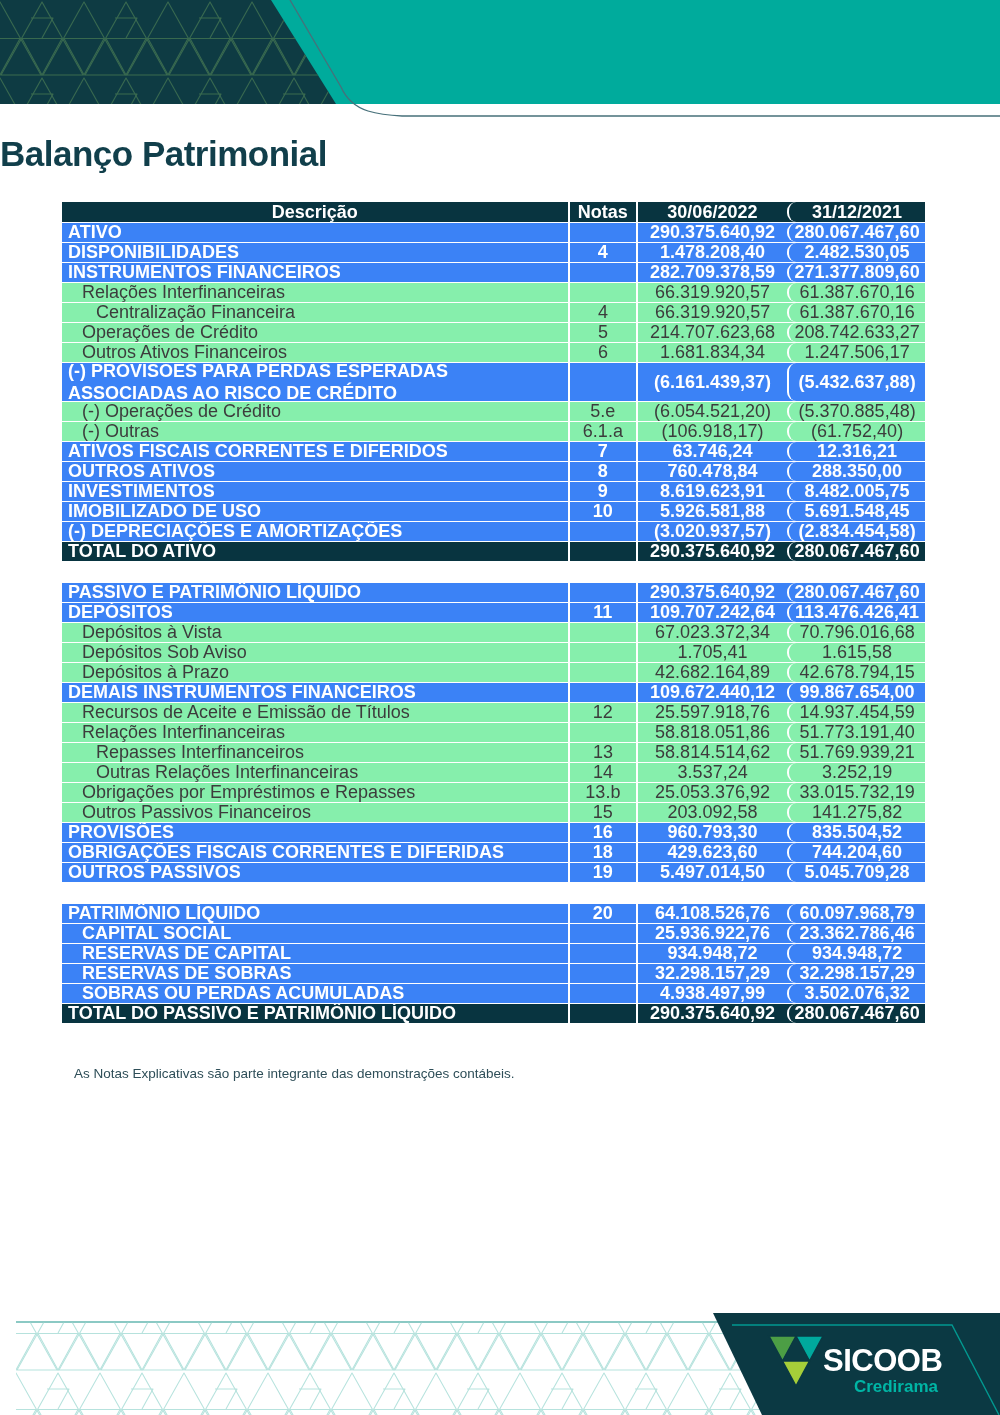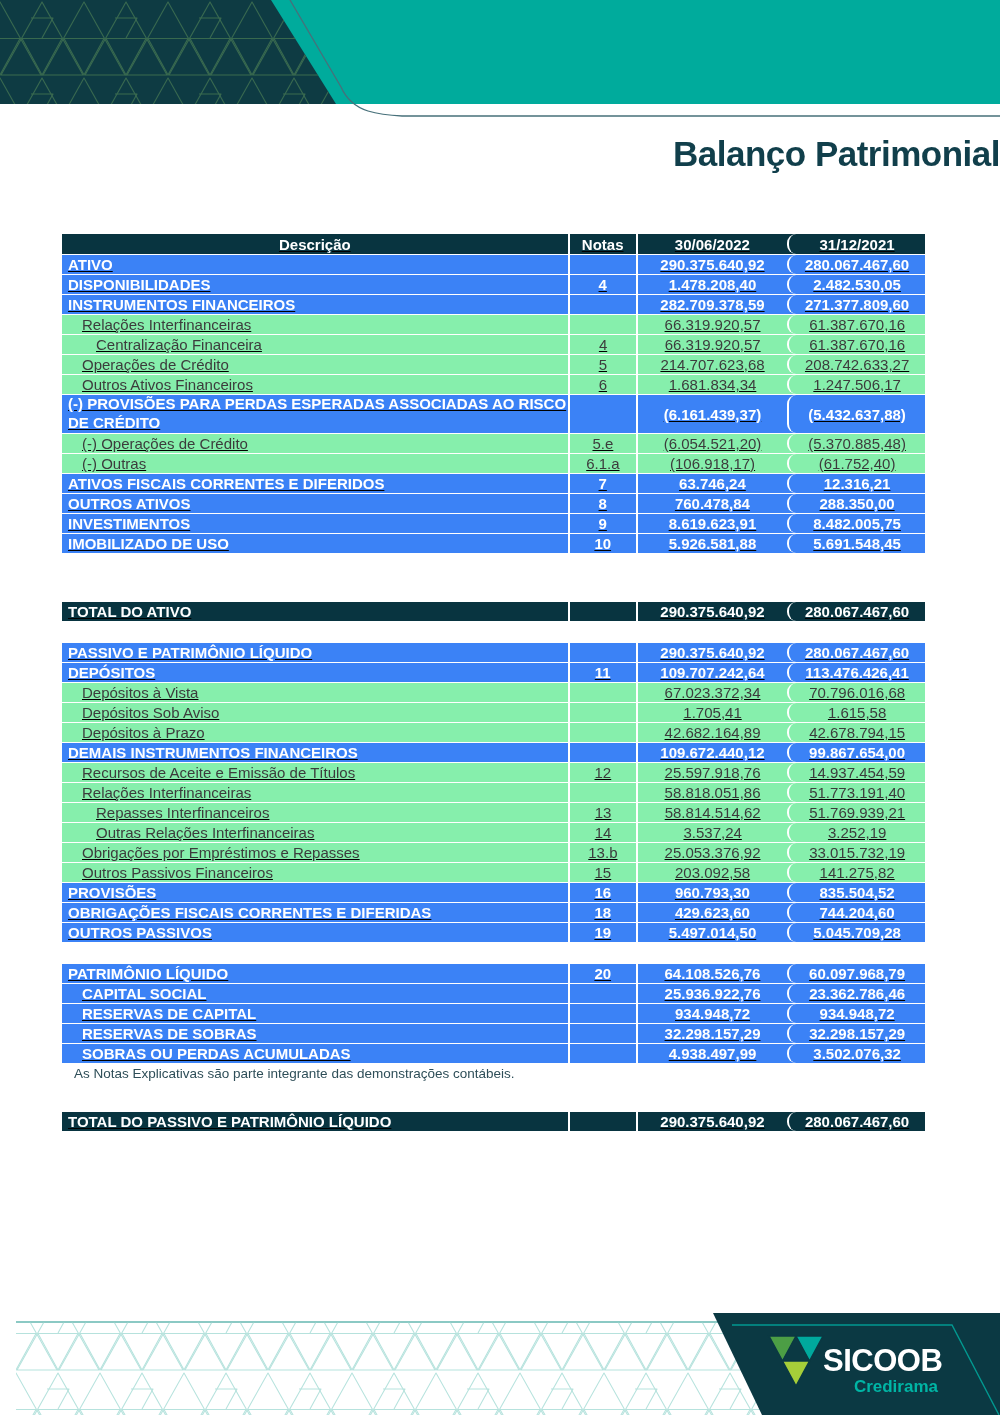--- a/index.html
+++ b/index.html
@@ -2,40 +2,40 @@
 <html><head>
 <meta charset="utf-8">
 <style>
   html,body{margin:0;padding:0;}
   body{width:1000px;height:1415px;background:#ffffff;position:relative;overflow:hidden;
        font-family:"Liberation Sans", sans-serif;}
   .page{position:absolute;inset:0;}
 
   
   .banner{position:absolute;top:0;left:0;width:1000px;height:130px;}
-  .title{position:absolute;top:134px;left:0;width:1000px;text-align:right;margin:0;
+  .title{position:absolute;top:134px;left:0;width:1000px;text-align:left;margin:0;
          font-size:35px;font-weight:bold;letter-spacing:-0.5px;color:#113f4b;}
 
   
-  #tables{position:absolute;top:234px;left:62px;width:863px;font-size:15px;text-decoration:underline;}
+  #tables{position:absolute;top:202px;left:62px;width:863px;font-size:18px;}
   .tbl-section{margin-bottom:21px;}
   .row{display:flex;width:863px;height:20px;box-sizing:border-box;border-top:1px solid #ffffff;align-items:center;}
   .row.tall{height:39px;justify-content:flex-end;}
   .cell{box-sizing:border-box;height:100%;display:flex;align-items:center;overflow:hidden;}
   .c-desc{width:521px;padding-left:6px;}
   .c-notas{width:70px;}
   .c-v1{width:156px;}
   .c-v2{width:142px;border-radius:9px;}
   .c-notas,.c-v1,.c-v2{border-left:2px solid #ffffff;justify-content:center;text-align:center;}
   .c-desc.ind1{padding-left:20px;}
   .c-desc.ind2{padding-left:34px;}
   .row.head{background:#083440;color:#ffffff;font-weight:bold;border-top:none;}
   .row.head .c-desc{justify-content:center;padding-left:0;}
   .row.teal{background:#3b82f6;color:#ffffff;font-weight:bold;}
-  .row.dark{background:#083440;color:#ffffff;font-weight:bold;margin-top:48px;}
+  .row.dark{background:#083440;color:#ffffff;font-weight:bold;}
   .row.white{background:#86efac;color:#3c3c3c;}
   .row.tall .c-desc{line-height:1.25;}
 
   
   .note{position:absolute;top:1058px;left:66px;margin:8px;font-size:13.5px;color:#2e4e58;}
 
   
   .footer{position:absolute;top:1295px;left:16px;width:840px;height:120px;}
 </style>
 </head>
@@ -154,20 +154,26 @@
           <div class="cell c-desc ind0">INVESTIMENTOS</div>
           <div class="cell c-notas">9</div>
           <div class="cell c-v1">8.619.623,91</div>
           <div class="cell c-v2">8.482.005,75</div>
         </div>
         <div class="row teal">
           <div class="cell c-desc ind0">IMOBILIZADO DE USO</div>
           <div class="cell c-notas">10</div>
           <div class="cell c-v1">5.926.581,88</div>
           <div class="cell c-v2">5.691.548,45</div>
+        </div>
+        <div class="row teal">
+          <div class="cell c-desc ind0">(-) DEPRECIAÇÕES E AMORTIZAÇÕES</div>
+          <div class="cell c-notas"></div>
+          <div class="cell c-v1">(3.020.937,57)</div>
+          <div class="cell c-v2">(2.834.454,58)</div>
         </div>
         <div class="row dark">
           <div class="cell c-desc ind0">TOTAL DO ATIVO</div>
           <div class="cell c-notas"></div>
           <div class="cell c-v1">290.375.640,92</div>
           <div class="cell c-v2">280.067.467,60</div>
         </div>
       </div>
       <div class="tbl-section">
         <div class="row teal">

